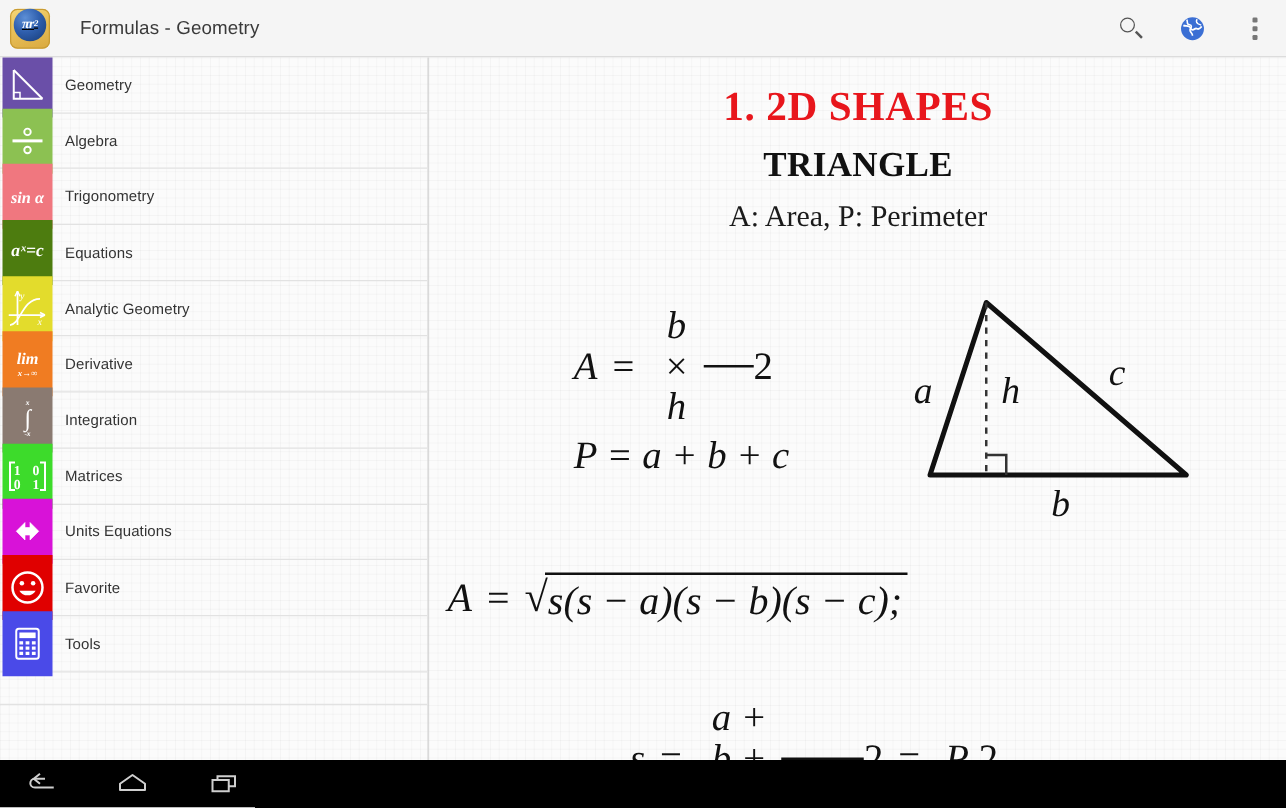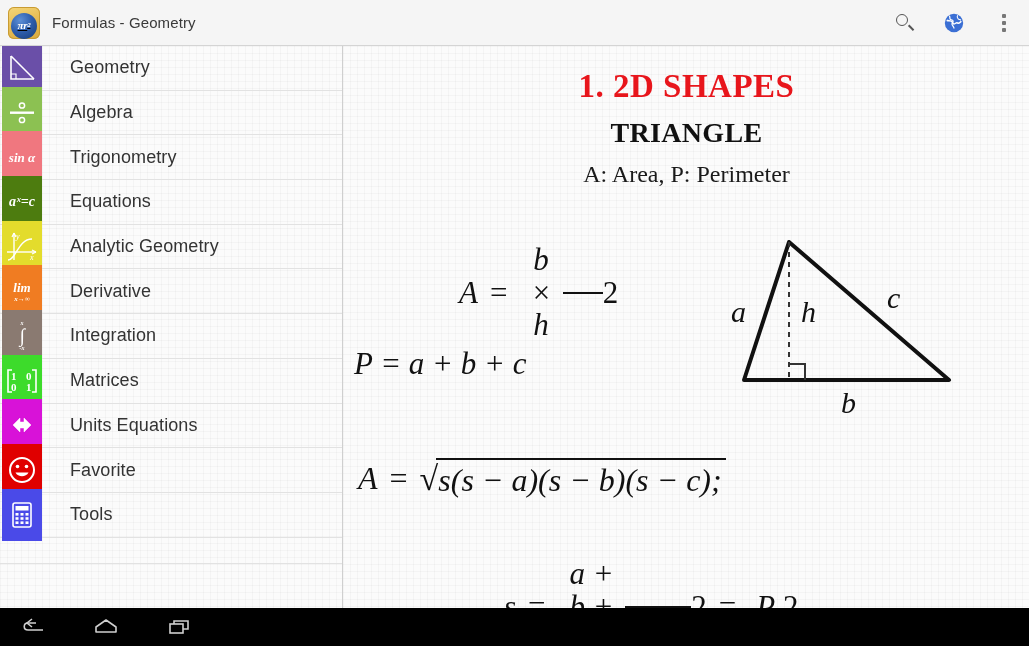--- a/index.html
+++ b/index.html
@@ -14,36 +14,36 @@
   
   .actionbar {
     position:absolute; left:0; top:0; width:1029px; height:46px;
     background:#f5f5f5;
     border-bottom:1px solid #d4d4d4;
     display:flex; align-items:center;
   }
   .app-icon {
     width:32px; height:32px; margin-left:8px; border-radius:6px;
     background:linear-gradient(160deg,#f5d77a 0%,#e8bf58 45%,#d9a93f 100%);
-    display:flex; align-items:flex-end; justify-content:center;
+    display:flex; align-items:flex-start; justify-content:center;
     box-shadow:0 0 0 1px #c89b33 inset;
     flex:none;
     text-decoration:underline;
   }
   .app-icon .orb {
     width:26px; height:26px; border-radius:50%;
     background:radial-gradient(circle at 35% 28%,#5d8fd6 0%,#2f5fae 45%,#163a75 100%);
     display:flex; align-items:center; justify-content:center;
     color:#ffffff; font-family:"Liberation Serif", serif;
     font-style:italic; font-weight:bold; font-size:11px; line-height:1;
     letter-spacing:-0.3px;
   }
   .app-icon .orb sup { font-size:7px; vertical-align:super; }
   .app-title {
-    margin-left:12px; font-size:15px; color:#3a3a3a; font-weight:400;
+    margin-left:24px; font-size:15px; color:#3a3a3a; font-weight:400;
     letter-spacing:0.1px;
   }
   .ab-actions { margin-left:auto; display:flex; align-items:center; }
   .ab-btn {
     width:50px; height:46px; display:flex; align-items:center; justify-content:center;
   }
   .search-ic { width:17px; height:17px; position:relative; }
   .search-ic i {
     position:absolute; left:0; top:0; width:12px; height:12px;
     border:1.8px solid #555; border-radius:50%;
@@ -81,21 +81,21 @@
     display:flex; align-items:center;
     border-bottom:1px solid #e2e2e2;
     padding-left:2px;
   }
   .nav-ic {
     width:40px; height:52px; flex:none;
     display:flex; align-items:center; justify-content:center;
     color:#ffffff; overflow:hidden;
   }
   .nav-label {
-    margin-left:28px; font-size:18px; color:#333; letter-spacing:0.1px;
+    margin-left:10px; font-size:12px; color:#333; letter-spacing:0.1px;
   }
   .nav-spacer { height:26px; }
 
   
   .ic-serif {
     font-family:"Liberation Serif", serif; font-style:italic; font-weight:bold;
     line-height:1; color:#fff;
   }
   .lim-wrap { text-align:center; line-height:1; }
   .lim-wrap .l1 { font-size:13px; }
@@ -369,21 +369,21 @@
           <span style="margin-left:105px">A</span>
           <span class="up" style="margin:0 12px">=</span>
           <span class="frac">
             <span class="num">b × h</span>
             <span class="bar"></span>
             <span class="den up">2</span>
           </span>
         </div>
 
         <div class="row-eq math" id="eqP">
-          <span style="">P = a + b + c</span>
+          <span style="margin-left:105px">P = a + b + c</span>
         </div>
 
         <div class="tri-box">
           <svg width="275" height="190" viewBox="0 0 275 190">
             <polygon points="35,150 80,12 240,150" fill="none" stroke="#111111" stroke-width="4" stroke-linejoin="round"></polygon>
             <line x1="80" y1="12" x2="80" y2="150" stroke="#333333" stroke-width="2" stroke-dasharray="5,5"></line>
             <path d="M80 134 L96 134 L96 150" fill="none" stroke="#333333" stroke-width="2"></path>
             <text x="22" y="92" font-family="serif" font-style="italic" font-size="30" fill="#111">a</text>
             <text x="132" y="183" font-family="serif" font-style="italic" font-size="30" fill="#111">b</text>
             <text x="178" y="78" font-family="serif" font-style="italic" font-size="30" fill="#111">c</text>

